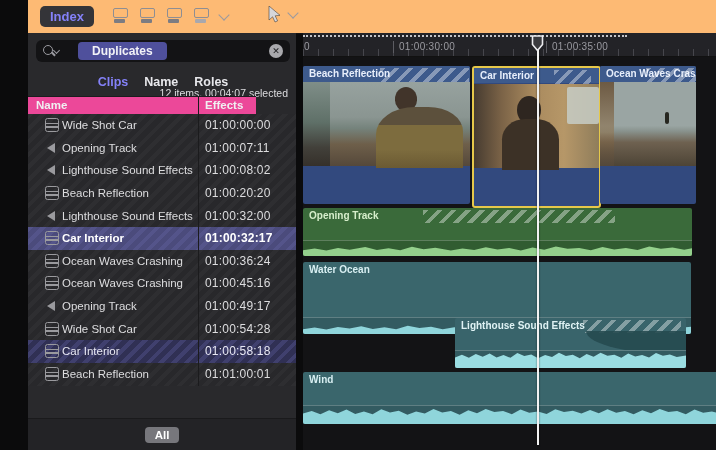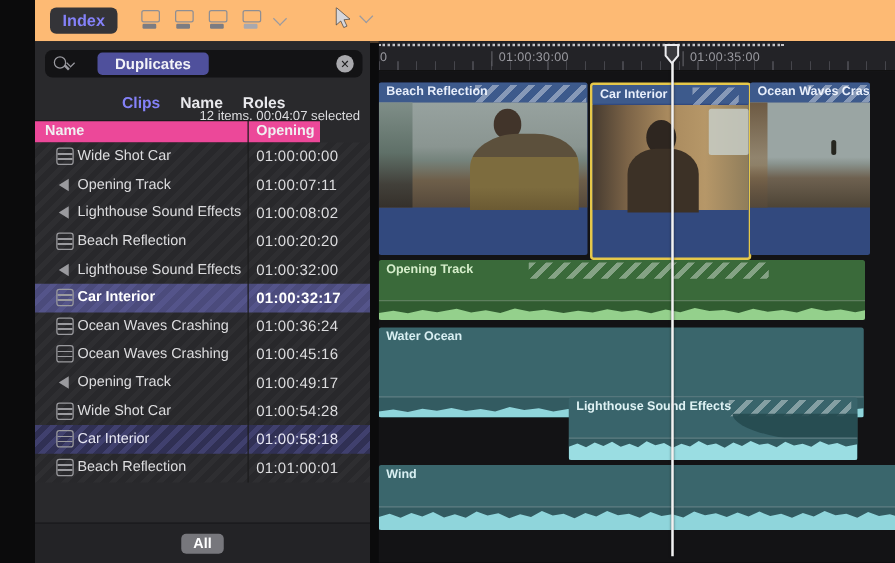--- a/index.html
+++ b/index.html
@@ -178,21 +178,21 @@
 
   <div class="abs" id="tabs">
     <span class="tab active">Clips</span>
     <span class="tab">Name</span>
     <span class="tab">Roles</span>
     <span id="status">12 items, 00:04:07 selected</span>
   </div>
 
   <div class="abs" id="list-head">
     <span class="col-name">Name</span>
-    <span class="col-pos">Opening</span>
+    <span class="col-pos">Effects</span>
   </div>
 
   <div class="abs" id="rows">
       <div class="row">
     <span class="ic film"></span>
     <span class="nm">Wide Shot Car</span>
     <span class="pos">01:00:00:00</span>
   </div>
       <div class="row">
     <span class="ic audio"></span>

